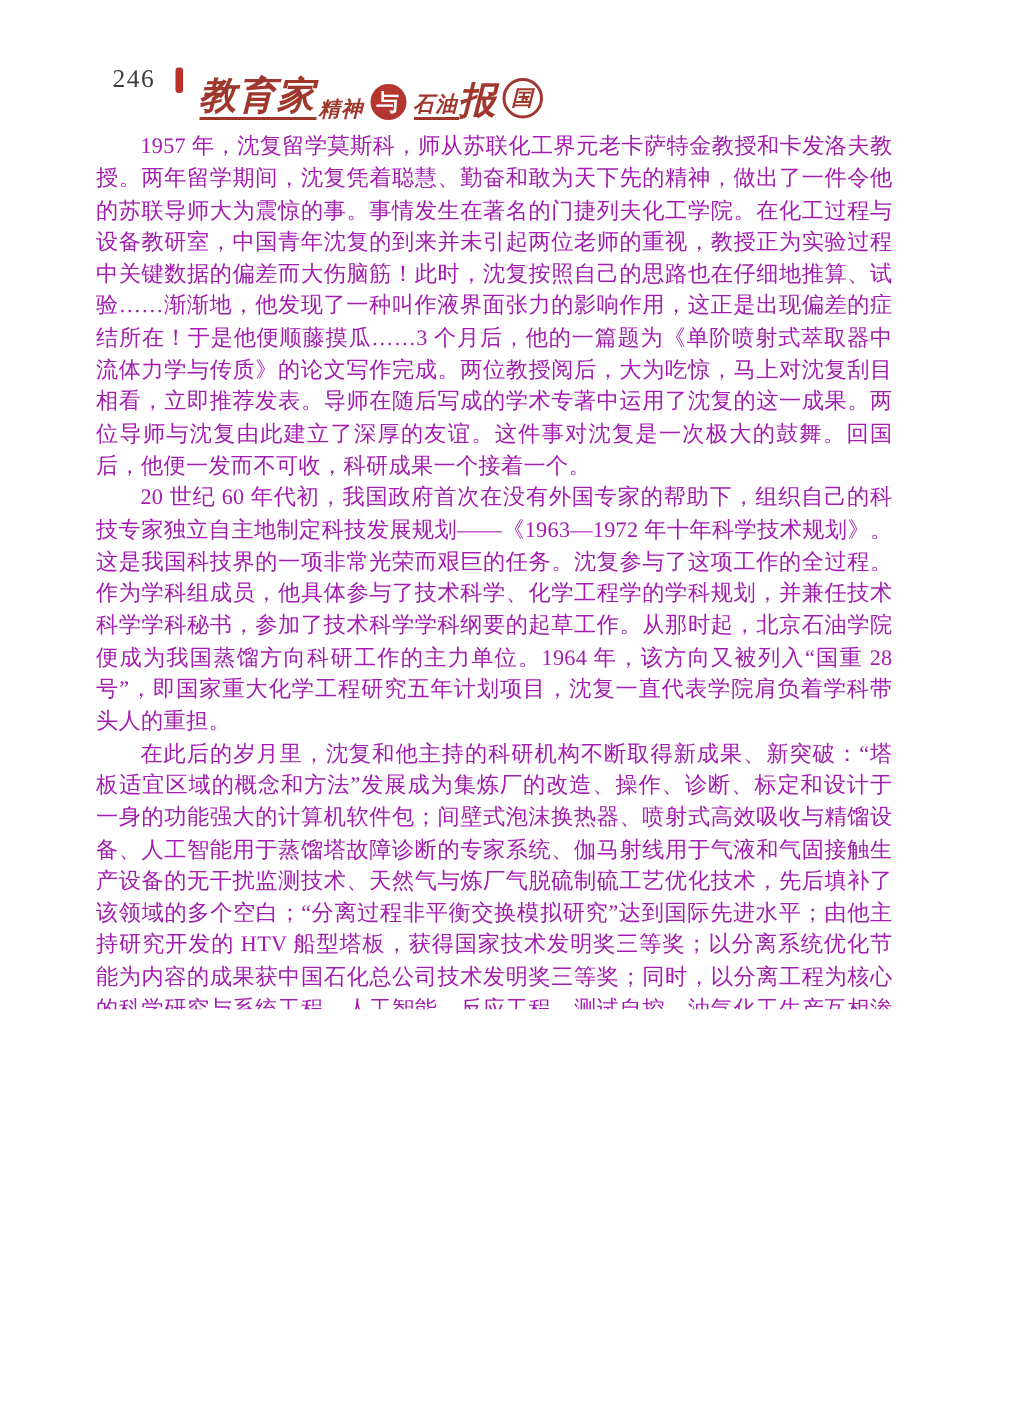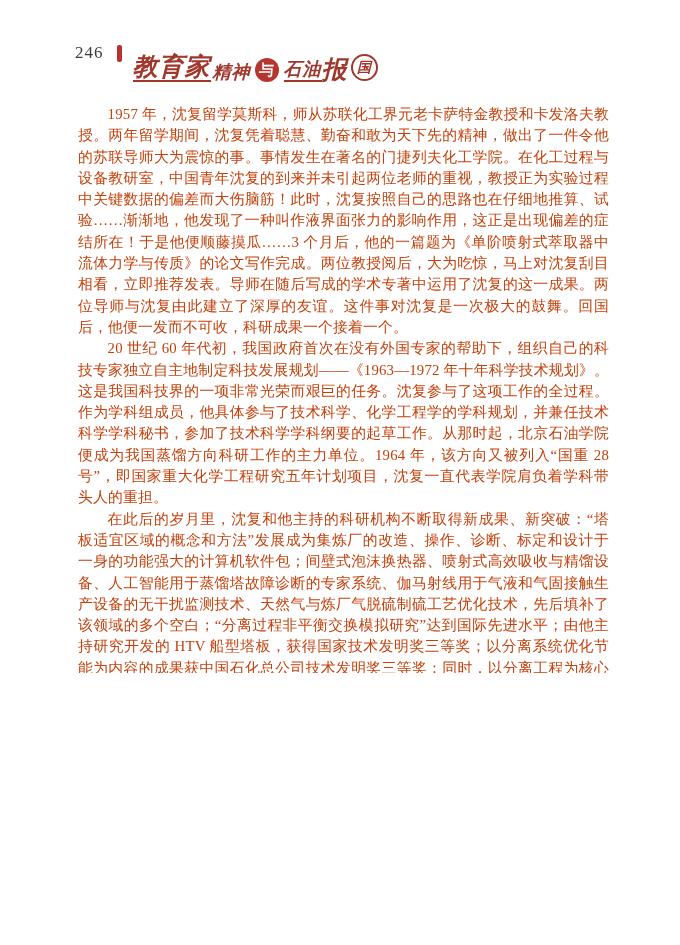--- a/index.html
+++ b/index.html
@@ -47,21 +47,21 @@
     font-weight: bold;
     white-space: nowrap;
   }
   .logo-big {
     font-size: 25px;
     line-height: 1;
     font-style: italic;
     letter-spacing: 1px;
   }
   .logo-mid {
-    font-size: 18px;
+    font-size: 14px;
     line-height: 1.1;
     font-style: italic;
     letter-spacing: 1px;
     margin-left: 2px;
     margin-top: 36px;
   }
   .underlined {
     border-bottom: 2px solid #a0372c;
     padding-bottom: 1px;
   }
@@ -91,24 +91,23 @@
     font-size: 14px;
     font-style: italic;
     margin-left: 3px;
     margin-bottom: 1px;
     flex: 0 0 auto;
   }
   
   .content {
     position: absolute;
     top: 88px;
-    left: 78px;
+    left: 64px;
     width: 531px;
-    color: #c2410c;
-    margin-top: 16px;
+    color: #a21caf;
   }
   .content p {
     margin: 0;
     font-size: 14.8px;
     line-height: 21.3px;
     text-align: justify;
     text-justify: inter-ideograph;
     text-indent: 2em;
     letter-spacing: 0.2px;
     word-break: break-all;

